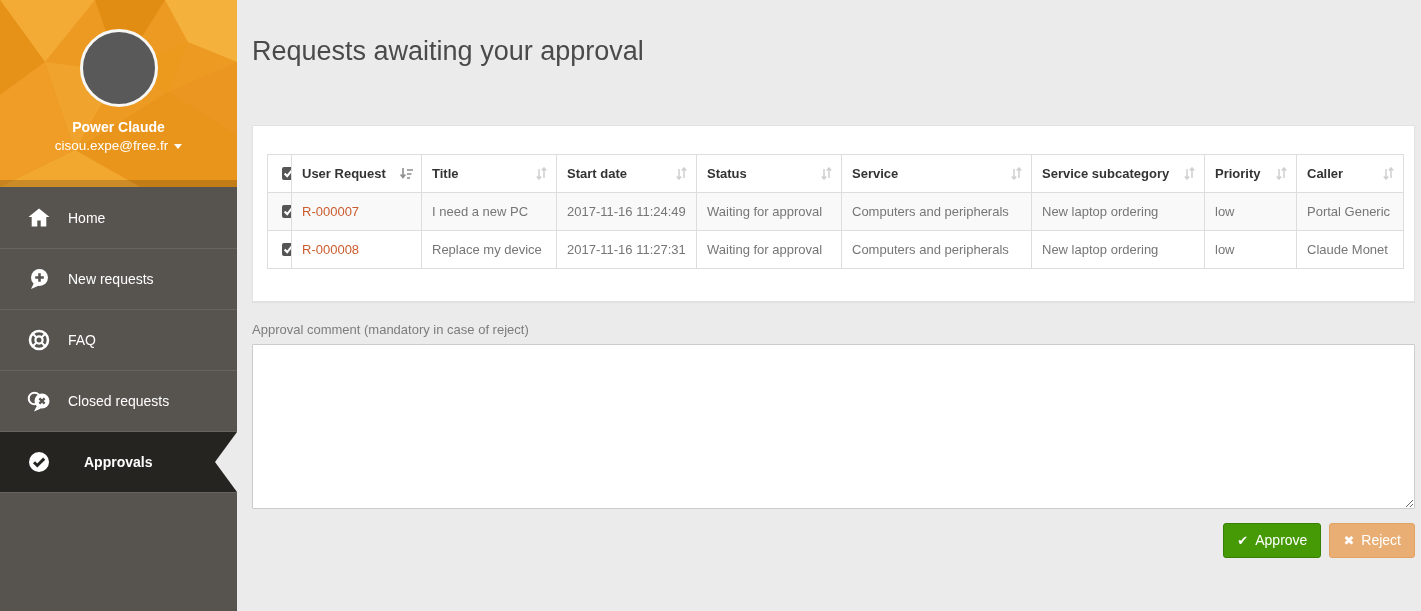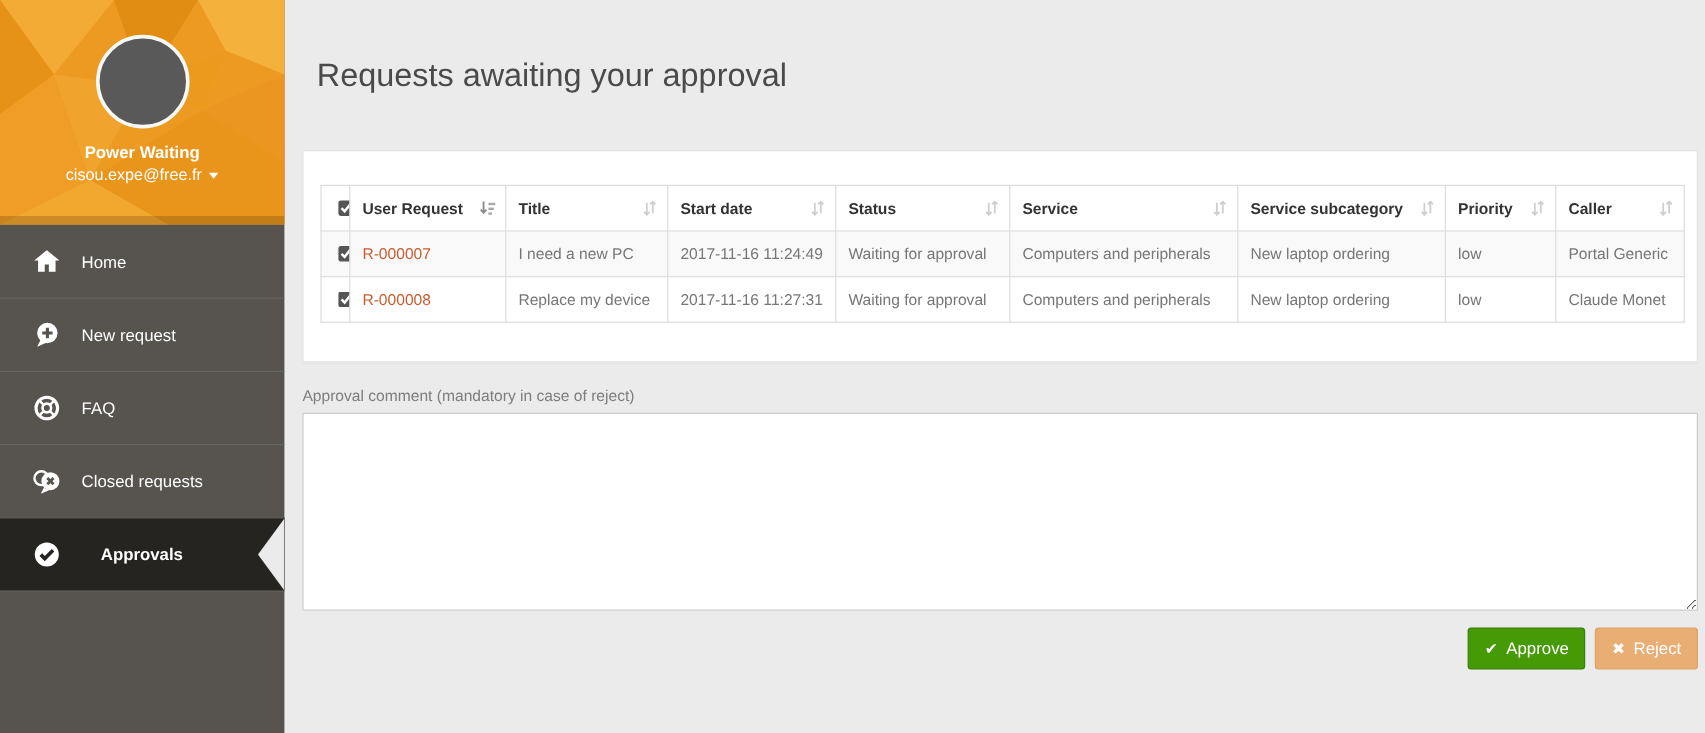--- a/index.html
+++ b/index.html
@@ -29,21 +29,21 @@
   .nav-item + .nav-item{border-top:1px solid #67645f;}
   .nav-item .nav-icon{width:24px;height:24px;margin-right:17px;flex:0 0 24px;}
   .nav-item.active{background:#262420;font-weight:bold;gap:16px;}
   .nav-item.active::after{
     content:"";position:absolute;right:0;top:0;height:100%;width:22px;
     background:#ebebeb;clip-path:polygon(100% 0,0 50%,100% 100%);
   }
   .nav-filler{border-top:1px solid #67645f;height:53px;}
   
   .main{position:absolute;left:237px;top:0;right:0;height:611px;}
-  .page-title{position:absolute;left:15px;top:36px;margin:12px;
+  .page-title{position:absolute;left:15px;top:36px;margin:0;
     font-size:27px;font-weight:400;color:#4a4a4a;}
   .page-desc{position:absolute;left:15px;top:98px;font-size:13px;color:#8f8f8f;}
   .table-panel{position:absolute;left:15px;right:6px;top:125px;height:177px;
     background:#fff;border:1px solid #e2e2e2;box-sizing:border-box;
     box-shadow:0 1px 1px rgba(0,0,0,0.04);}
   table.requests{border-collapse:collapse;table-layout:fixed;
     margin:28px 10px 0 14px;width:calc(100% - 24px);font-size:13px;}
   table.requests th,table.requests td{
     border:1px solid #ddd;padding:9px 8px 9px 10px;text-align:left;
     overflow:hidden;white-space:nowrap;box-sizing:border-box;}
@@ -85,40 +85,40 @@
       <polygon points="0,0 0,95 45,62" fill="#e69117"></polygon>
       <polygon points="237,62 237,135 168,92" fill="#ea9620"></polygon>
       <polygon points="0,95 0,187 75,150 45,62" fill="#ef9d26"></polygon>
       <polygon points="45,62 120,72 75,150" fill="#f0a42d"></polygon>
       <polygon points="120,72 188,42 168,92" fill="#eb9a1e"></polygon>
       <polygon points="75,150 168,92 237,135 237,187 0,187" fill="#e9951b"></polygon>
       <polygon points="75,150 140,187 0,187" fill="#f2a72f"></polygon>
       <rect y="180" width="237" height="7" fill="rgba(0,0,0,0.16)"></rect>
     </svg>
     <div class="avatar"></div>
-    <div class="profile-name">Power Waiting</div>
+    <div class="profile-name">Power Claude</div>
     <div class="profile-email">
       <span>cisou.expe@free.fr</span><span class="caret"></span>
     </div>
   </div>
 
   <nav class="nav">
     <div class="nav-item">
       <svg class="nav-icon" viewBox="0 0 24 24">
         <path d="M12 2.5 L1.5 11 h3.2 v9.5 h5.6 v-6 h3.4 v6 h5.6 V11 h3.2 Z" fill="#fff"></path>
       </svg>
       <span>Home</span>
     </div>
     <div class="nav-item">
       <svg class="nav-icon" viewBox="0 0 24 24">
         <circle cx="12.5" cy="10.5" r="8.5" fill="#fff"></circle>
         <polygon points="7,16 4,22 12,18.5" fill="#fff"></polygon>
         <path d="M12.5 6.2 v8.6 M8.2 10.5 h8.6" stroke="#575450" stroke-width="2.6"></path>
       </svg>
-      <span>New request</span>
+      <span>New requests</span>
     </div>
     <div class="nav-item">
       <svg class="nav-icon" viewBox="0 0 24 24">
         <circle cx="12" cy="12" r="9" fill="none" stroke="#fff" stroke-width="2.6"></circle>
         <circle cx="12" cy="12" r="3.6" fill="none" stroke="#fff" stroke-width="2.2"></circle>
         <path d="M5.8 5.8 L9.2 9.2 M18.2 5.8 L14.8 9.2 M5.8 18.2 L9.2 14.8 M18.2 18.2 L14.8 14.8" stroke="#fff" stroke-width="2"></path>
       </svg>
       <span>FAQ</span>
     </div>
     <div class="nav-item">

